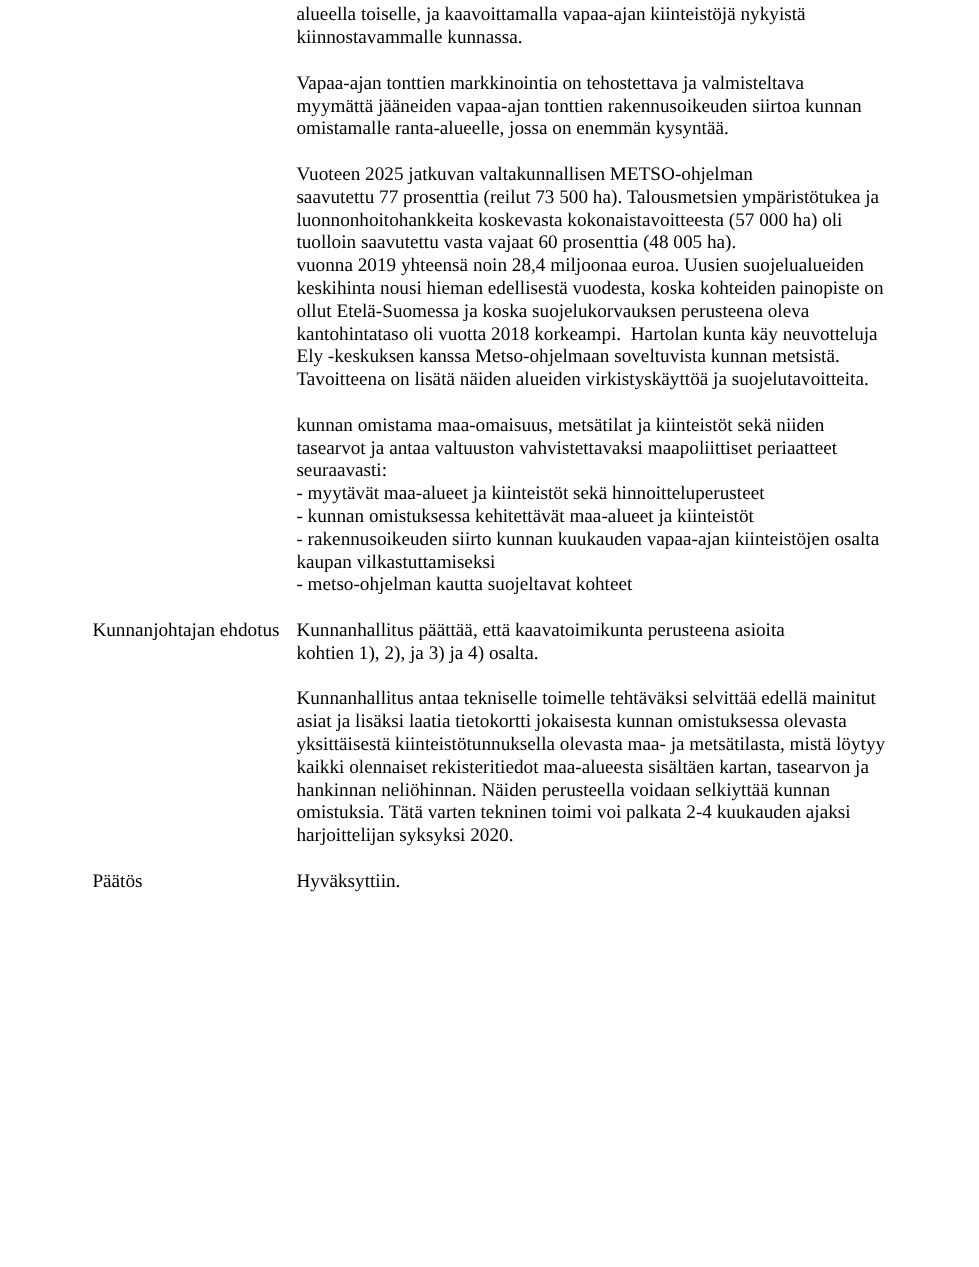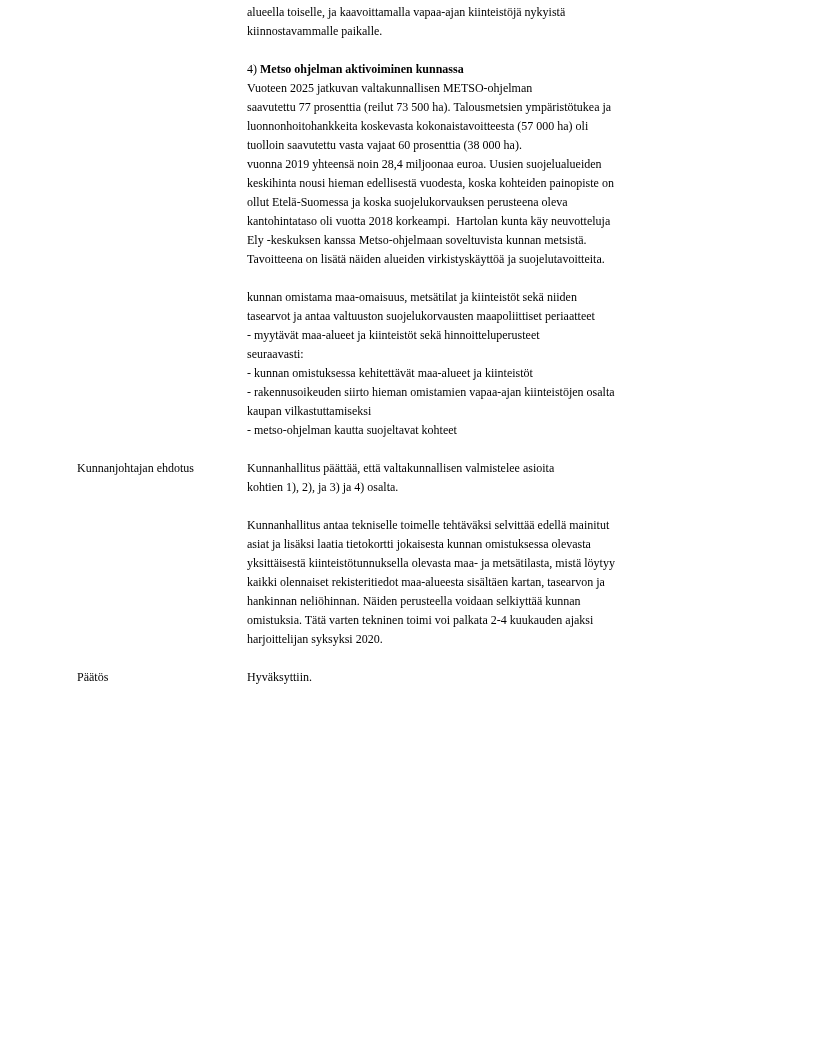--- a/index.html
+++ b/index.html
@@ -7,21 +7,21 @@
     padding: 0;
     background: #ffffff;
   }
   .page {
     position: relative;
     width: 816px;
     height: 1056px;
     background: #ffffff;
     color: #000000;
     font-family: "Liberation Serif", "DejaVu Serif", serif;
-    font-size: 12px;
+    font-size: 16px;
     line-height: 19px;
     box-sizing: border-box;
     padding: 3px 30px 0 77px;
     overflow: hidden;
   }
   .row {
     display: flex;
     align-items: flex-start;
   }
   .label-col {
@@ -46,53 +46,57 @@
 </head>
 <body>
 
 <div class="page">
   <div id="rows">
   <div class="row">
     <div class="label-col"></div>
     <div class="body-col">
           <div class="paragraph">
             <div class="line">alueella toiselle, ja kaavoittamalla vapaa-ajan kiinteistöjä nykyistä</div>
-            <div class="line">kiinnostavammalle paikalle.</div>
+            <div class="line">kiinnostavammalle kunnassa.</div>
           </div>
           <div class="paragraph">
-            <div class="line"><span>4) </span><span class="bold">Metso ohjelman aktivoiminen kunnassa</span></div>
+            <div class="line">Vapaa-ajan tonttien markkinointia on tehostettava ja valmisteltava</div>
+            <div class="line">myymättä jääneiden vapaa-ajan tonttien rakennusoikeuden siirtoa kunnan</div>
+            <div class="line">omistamalle ranta-alueelle, jossa on enemmän kysyntää.</div>
+          </div>
+          <div class="paragraph">
             <div class="line">Vuoteen 2025 jatkuvan valtakunnallisen METSO-ohjelman</div>
             <div class="line">saavutettu 77 prosenttia (reilut 73 500 ha). Talousmetsien ympäristötukea ja</div>
             <div class="line">luonnonhoitohankkeita koskevasta kokonaistavoitteesta (57 000 ha) oli</div>
-            <div class="line">tuolloin saavutettu vasta vajaat 60 prosenttia (38 000 ha).</div>
+            <div class="line">tuolloin saavutettu vasta vajaat 60 prosenttia (48 005 ha).</div>
             <div class="line">vuonna 2019 yhteensä noin 28,4 miljoonaa euroa. Uusien suojelualueiden</div>
             <div class="line">keskihinta nousi hieman edellisestä vuodesta, koska kohteiden painopiste on</div>
             <div class="line">ollut Etelä-Suomessa ja koska suojelukorvauksen perusteena oleva</div>
             <div class="line">kantohintataso oli vuotta 2018 korkeampi.  Hartolan kunta käy neuvotteluja</div>
             <div class="line">Ely -keskuksen kanssa Metso-ohjelmaan soveltuvista kunnan metsistä.</div>
             <div class="line">Tavoitteena on lisätä näiden alueiden virkistyskäyttöä ja suojelutavoitteita.</div>
           </div>
           <div class="paragraph">
             <div class="line">kunnan omistama maa-omaisuus, metsätilat ja kiinteistöt sekä niiden</div>
-            <div class="line">tasearvot ja antaa valtuuston suojelukorvausten maapoliittiset periaatteet</div>
+            <div class="line">tasearvot ja antaa valtuuston vahvistettavaksi maapoliittiset periaatteet</div>
+            <div class="line">seuraavasti:</div>
             <div class="line">- myytävät maa-alueet ja kiinteistöt sekä hinnoitteluperusteet</div>
-            <div class="line">seuraavasti:</div>
             <div class="line">- kunnan omistuksessa kehitettävät maa-alueet ja kiinteistöt</div>
-            <div class="line">- rakennusoikeuden siirto hieman omistamien vapaa-ajan kiinteistöjen osalta</div>
+            <div class="line">- rakennusoikeuden siirto kunnan kuukauden vapaa-ajan kiinteistöjen osalta</div>
             <div class="line">kaupan vilkastuttamiseksi</div>
             <div class="line">- metso-ohjelman kautta suojeltavat kohteet</div>
           </div>
         </div>
   </div>
 
   <div class="row">
     <div class="label-col">Kunnanjohtajan ehdotus</div>
     <div class="body-col">
           <div class="paragraph">
-            <div class="line">Kunnanhallitus päättää, että valtakunnallisen valmistelee asioita</div>
+            <div class="line">Kunnanhallitus päättää, että kaavatoimikunta perusteena asioita</div>
             <div class="line">kohtien 1), 2), ja 3) ja 4) osalta.</div>
           </div>
           <div class="paragraph">
             <div class="line">Kunnanhallitus antaa tekniselle toimelle tehtäväksi selvittää edellä mainitut</div>
             <div class="line">asiat ja lisäksi laatia tietokortti jokaisesta kunnan omistuksessa olevasta</div>
             <div class="line">yksittäisestä kiinteistötunnuksella olevasta maa- ja metsätilasta, mistä löytyy</div>
             <div class="line">kaikki olennaiset rekisteritiedot maa-alueesta sisältäen kartan, tasearvon ja</div>
             <div class="line">hankinnan neliöhinnan. Näiden perusteella voidaan selkiyttää kunnan</div>
             <div class="line">omistuksia. Tätä varten tekninen toimi voi palkata 2-4 kuukauden ajaksi</div>
             <div class="line">harjoittelijan syksyksi 2020.</div>

